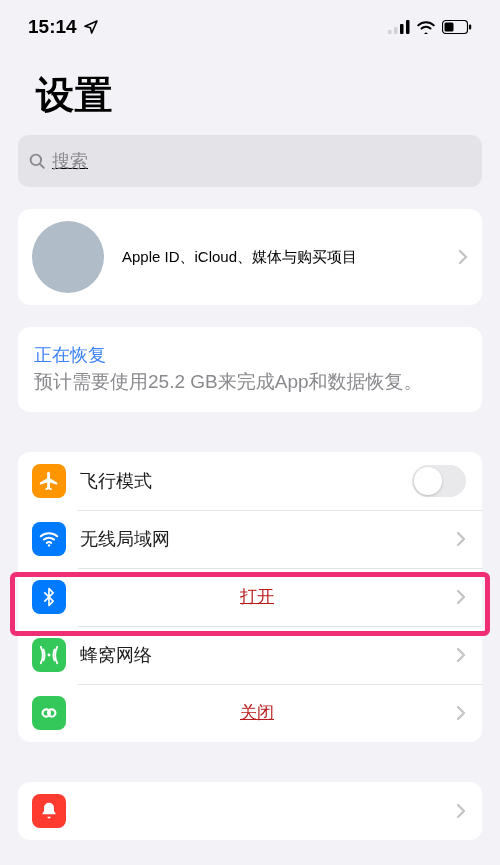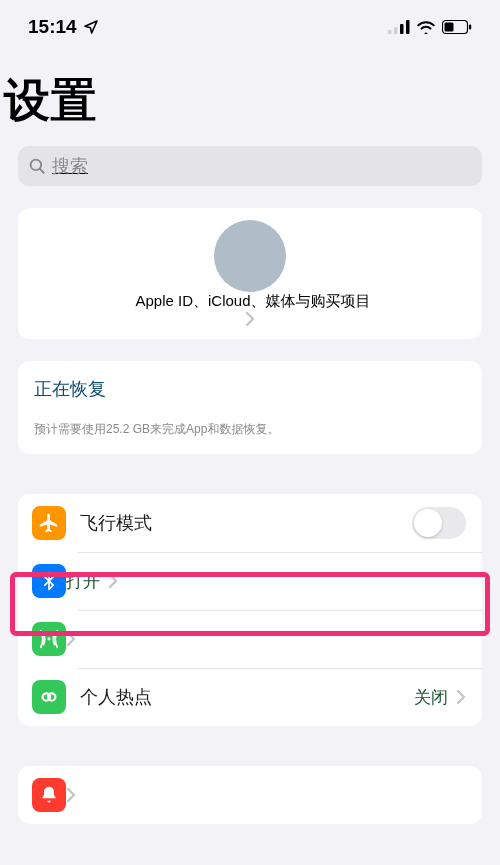--- a/index.html
+++ b/index.html
@@ -33,30 +33,30 @@
     .location-arrow {
       width: 16px;
       height: 16px;
     }
     .status-right {
       display: flex;
       align-items: center;
       gap: 6px;
     }
     .page-title {
-      font-size: 46px;
+      font-size: 38px;
       font-weight: 700;
-      padding: 26px 20px 6px 4px;
+      padding: 26px 20px 6px 36px;
       letter-spacing: 0.5px;
     }
     .search-box {
       margin: 8px 18px 0 18px;
       background: #e4e4e8;
       border-radius: 11px;
-      height: 40px;
+      height: 52px;
       display: flex;
       align-items: center;
       padding: 0 10px;
       gap: 6px;
       text-decoration: underline;
     }
     .search-box input {
       border: none;
       background: transparent;
       font-size: 18px;
@@ -71,21 +71,20 @@
       margin: 22px 18px 0 18px;
       background: #ffffff;
       border-radius: 12px;
       overflow: hidden;
     }
     .profile-row {
       display: flex;
       align-items: center;
       padding: 12px 14px;
       position: relative;
-      flex-direction: column;
     }
     .avatar {
       width: 72px;
       height: 72px;
       border-radius: 50%;
       background: #b1bcc9;
       flex-shrink: 0;
     }
     .profile-text {
       margin-left: 18px;
@@ -96,34 +95,35 @@
     .chevron {
       color: #c5c5c7;
       flex-shrink: 0;
     }
     .restore-group {
       padding: 16px 16px 16px 16px;
     }
     .restore-title {
       font-size: 18px;
       font-weight: 400;
-      color: #0c4a6e;
+      color: #3b82f6;
     }
     .restore-desc {
-      font-size: 12px;
+      font-size: 19px;
       color: #8a8a8e;
-      margin-top: 20px;
+      margin-top: 1px;
       line-height: 1.45;
     }
     .list-row {
       display: flex;
       align-items: center;
       padding: 12px 16px 12px 14px;
       position: relative;
       min-height: 56px;
+      justify-content: space-between;
     }
     .list-row + .list-row::before {
       content: "";
       position: absolute;
       left: 60px;
       right: 0;
       top: 0;
       height: 1px;
       background: #e5e5e9;
     }
@@ -141,22 +141,23 @@
     .icon-green { background: #34c759; }
     .icon-red { background: #ff3b30; }
     .row-label {
       margin-left: 14px;
       font-size: 18px;
       flex: 1;
       color: #1c1c1e;
     }
     .row-value {
       font-size: 17px;
-      color: #14532d;
+      color: #b91c1c;
       margin-right: 8px;
+      text-decoration: underline;
     }
     .toggle {
       width: 54px;
       height: 32px;
       background: #e9e9eb;
       border-radius: 16px;
       position: relative;
     }
     .toggle::after {
       content: "";
@@ -237,20 +238,34 @@
   <div class="list-row">
     <div class="icon-box icon-orange">
       <svg width="22" height="22" viewBox="0 0 24 24" fill="#fff">
         <path d="M21 16v-2l-8-5V3.5a1.5 1.5 0 0 0-3 0V9l-8 5v2l8-2.5V19l-2 1.5V22l3.5-1 3.5 1v-1.5L13 19v-5.5l8 2.5z"></path>
       </svg>
     </div>
     <div class="row-label">飞行模式</div>
     <div class="toggle"></div>
   </div>
 
+  <div class="list-row">
+    <div class="icon-box icon-blue">
+      <svg width="22" height="22" viewBox="0 0 24 24" fill="none" stroke="#fff" stroke-width="2.2" stroke-linecap="round">
+        <path d="M3 9 a14 14 0 0 1 18 0"></path>
+        <path d="M6.5 12.6 a9 9 0 0 1 11 0"></path>
+        <path d="M9.6 16.2 a4.2 4.2 0 0 1 4.8 0"></path>
+        <circle cx="12" cy="19" r="1.3" fill="#fff" stroke="none"></circle>
+      </svg>
+    </div>
+    <div class="row-label">无线局域网</div>
+    <svg class="chevron" width="10" height="16" viewBox="0 0 10 16" fill="none" stroke="#c5c5c7" stroke-width="2.4" stroke-linecap="round" stroke-linejoin="round">
+      <path d="M2 2 L8 8 L2 14"></path>
+    </svg>
+  </div>
 
   <div class="list-row">
     <div class="icon-box icon-blue">
       <svg width="20" height="20" viewBox="0 0 24 24" fill="none" stroke="#fff" stroke-width="2" stroke-linejoin="round" stroke-linecap="round">
         <path d="M7 7 L17 17 L12 22 L12 2 L17 7 L7 17"></path>
       </svg>
     </div>
     <div class="row-value">打开</div>
     <svg class="chevron" width="10" height="16" viewBox="0 0 10 16" fill="none" stroke="#c5c5c7" stroke-width="2.4" stroke-linecap="round" stroke-linejoin="round">
       <path d="M2 2 L8 8 L2 14"></path>
@@ -260,33 +275,33 @@
   <div class="list-row">
     <div class="icon-box icon-green">
       <svg width="22" height="22" viewBox="0 0 24 24" fill="none" stroke="#fff" stroke-width="2" stroke-linecap="round">
         <path d="M6 6 a16 16 0 0 1 0 12"></path>
         <path d="M3 3 a20 20 0 0 1 0 18"></path>
         <path d="M18 6 a16 16 0 0 0 0 12"></path>
         <path d="M21 3 a20 20 0 0 0 0 18"></path>
         <circle cx="12" cy="12" r="1.6" fill="#fff" stroke="none"></circle>
       </svg>
     </div>
+    <div class="row-label">蜂窝网络</div>
     <svg class="chevron" width="10" height="16" viewBox="0 0 10 16" fill="none" stroke="#c5c5c7" stroke-width="2.4" stroke-linecap="round" stroke-linejoin="round">
       <path d="M2 2 L8 8 L2 14"></path>
     </svg>
   </div>
 
   <div class="list-row">
     <div class="icon-box icon-green">
       <svg width="22" height="22" viewBox="0 0 24 24" fill="none" stroke="#fff" stroke-width="2.4" stroke-linecap="round">
         <circle cx="9" cy="12" r="4"></circle>
         <circle cx="15" cy="12" r="4"></circle>
       </svg>
     </div>
-    <div class="row-label">个人热点</div>
     <div class="row-value">关闭</div>
     <svg class="chevron" width="10" height="16" viewBox="0 0 10 16" fill="none" stroke="#c5c5c7" stroke-width="2.4" stroke-linecap="round" stroke-linejoin="round">
       <path d="M2 2 L8 8 L2 14"></path>
     </svg>
   </div>
 
 </div>
 
 <div class="group" style="margin-top:40px;">
   <div class="list-row">

